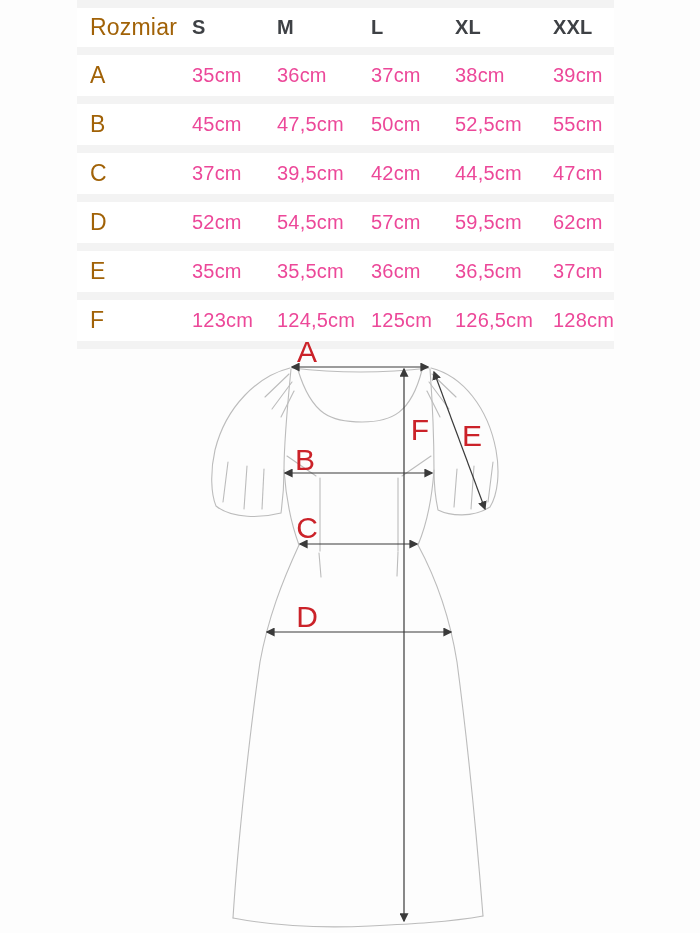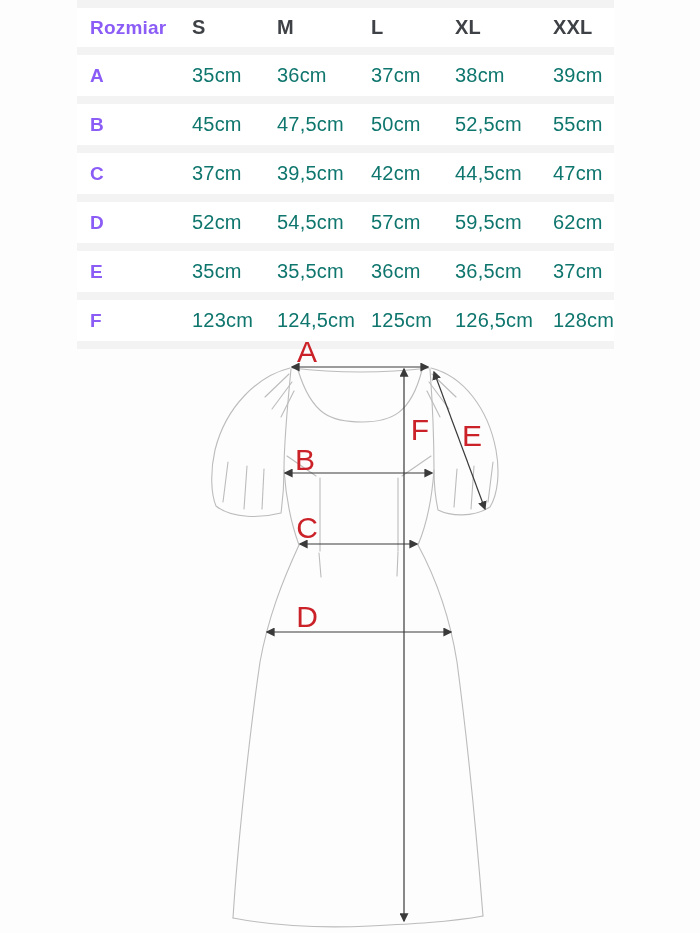--- a/index.html
+++ b/index.html
@@ -18,24 +18,24 @@
     grid-template-columns:102px 85px 94px 84px 98px 1fr;
     align-items:center;
     padding-left:13px;
     box-sizing:border-box;
     height:49px;
     border-top:8px solid #f3f3f3;
     background:#ffffff;
   }
   .t-row.t-header{height:47px;}
   .cell{
-    font-size:20px;color:#0f766e;white-space:nowrap;letter-spacing:0.2px;
+    font-size:20px;color:#ec4899;white-space:nowrap;letter-spacing:0.2px;
   }
   .t-header .cell{font-weight:bold;color:#3e4145;font-size:20px;}
-  .cell.rowlabel{font-weight:bold;color:#8b5cf6;font-size:19px;}
+  .cell.rowlabel{font-weight:normal;color:#a16207;font-size:23px;}
   
   .diagram-svg{position:absolute;left:0;top:0;width:700px;height:933px;}
   .measure-label{
     position:absolute;width:40px;height:30px;line-height:30px;
     text-align:center;font-size:30px;color:#cb2229;
     font-family:"Liberation Sans", sans-serif;
   }
   .lbl-a{left:287px;top:337px;}
   .lbl-b{left:285px;top:445px;}
   .lbl-c{left:287px;top:513px;}

